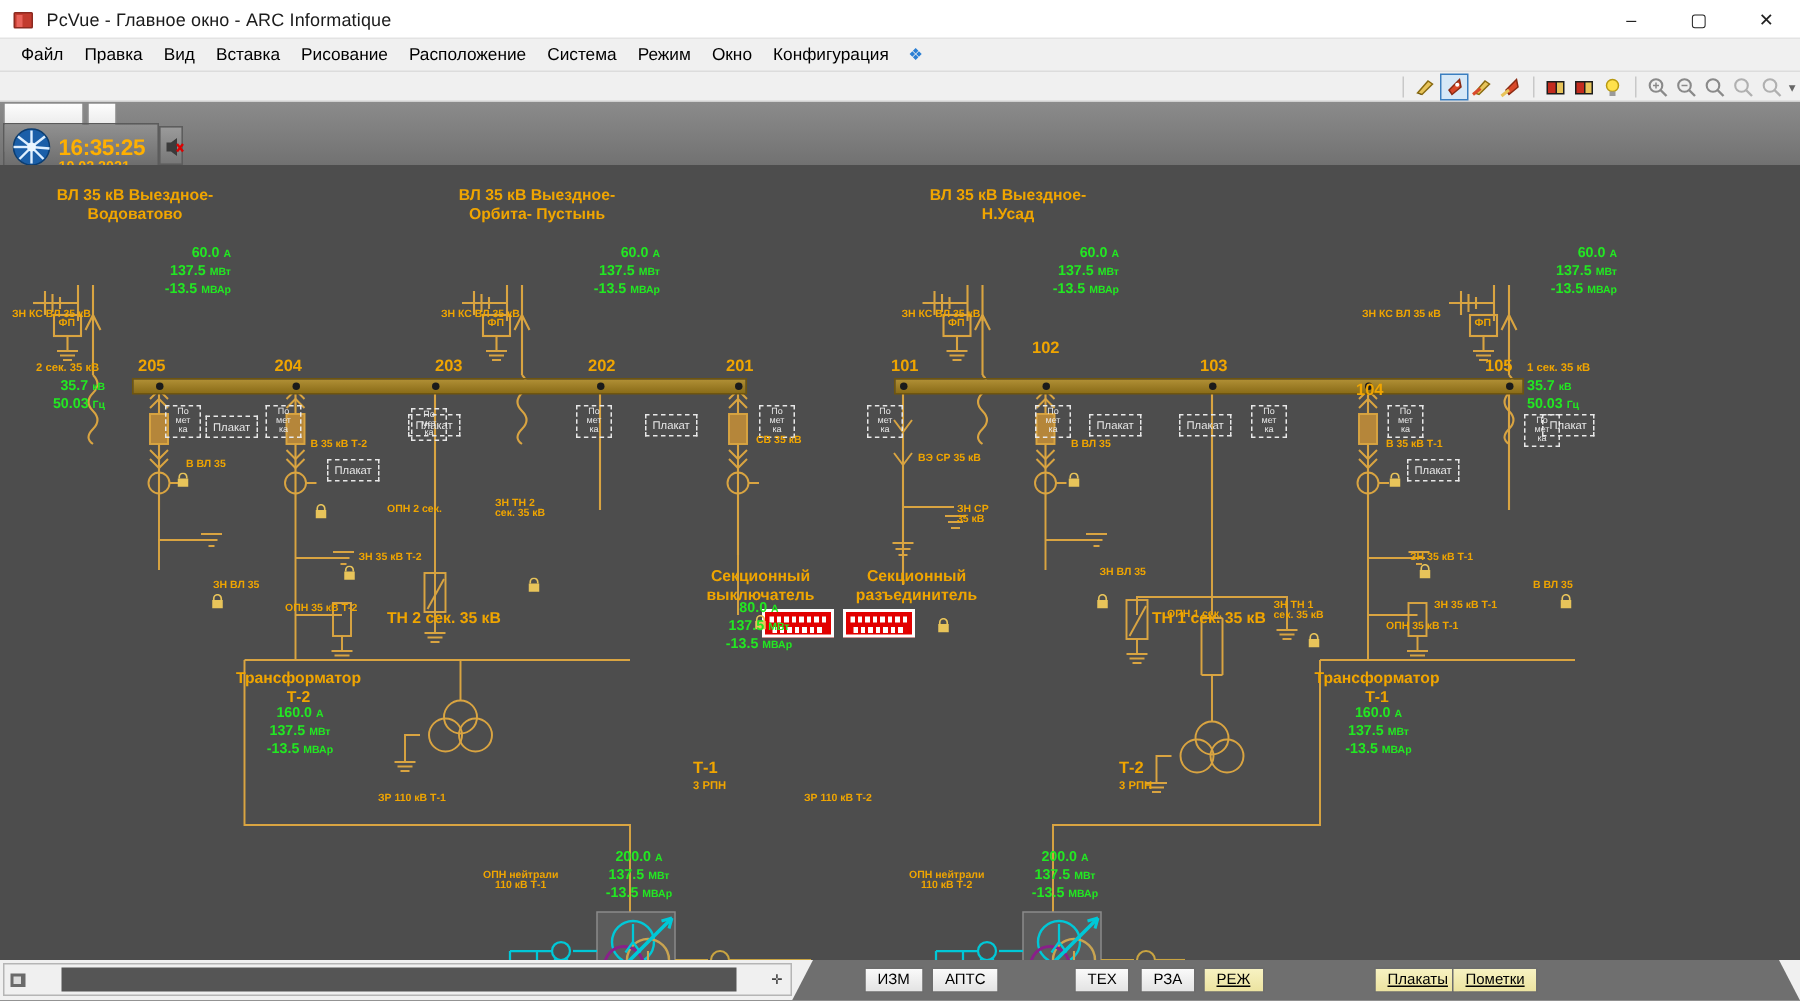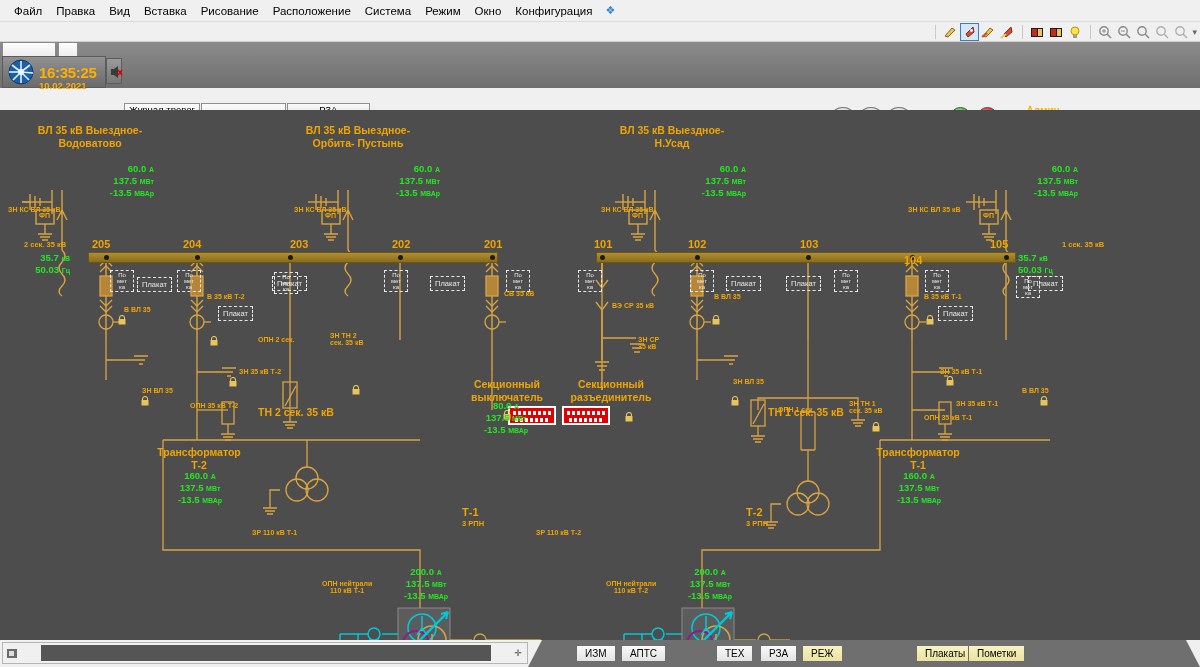--- a/index.html
+++ b/index.html
@@ -137,27 +137,38 @@
   #scrollrow { position:absolute; left:0; top:640px; width:1200px; height:27px;
                background:#f0f0f0; }
   #hscroll { position:absolute; left:2px; top:2px; width:526px; height:22px;
              background:#f0f0f0; border:1px solid #b5b5b5; display:flex; }
   #hscroll .thumb { flex:1; margin:2px 18px 2px 20px; background:#555; }
   #hscroll .arrow-l,#hscroll .arrow-r{ width:18px; display:flex;align-items:center;justify-content:center;}
   #statusbtns { position:absolute; left:528px; top:0; width:672px; height:27px;
                 background:#6f6f6f; clip-path: polygon(14px 0,658px 0,672px 27px,0 27px); text-align: right; }
   .sbtn { position:absolute; top:5px; background:linear-gradient(#fafafa,#e3e3e3);
           border:1px solid #6d6d6d; font-size:10px; padding:2px 8px; color:#000; }
-  .sbtn.yellow { background:linear-gradient(#f7f2c2,#ece3a0); }
+  .sbtn.yellow { background:linear-gradient(#f7f2c2,#ece3a0);text-decoration:underline; }
 </style>
 </head>
 <body>
 
 <div id="app">
 
+  <div id="titlebar">
+    <span class="tb-icon">
+        <i></i>
+      </span>
+    <span id="title-text">PcVue - Главное окно - ARC Informatique</span>
+    <div id="winbtns">
+      <div>–</div>
+      <div>▢</div>
+      <div class="close">✕</div>
+    </div>
+  </div>
 
   <div id="menubar">
     <span class="mi">Файл</span>
     <span class="mi">Правка</span>
     <span class="mi">Вид</span>
     <span class="mi">Вставка</span>
     <span class="mi">Рисование</span>
     <span class="mi">Расположение</span>
     <span class="mi">Система</span>
     <span class="mi">Режим</span>
@@ -624,33 +635,33 @@
     <div class="lbl tiny" style="left:39px;top:102px">ФП</div>
     <div class="lbl tiny" style="left:325px;top:102px">ФП</div>
     <div class="lbl tiny" style="left:632px;top:102px">ФП</div>
     <div class="lbl tiny" style="left:983px;top:102px">ФП</div>
 
     <div class="lbl sm" style="left:24px;top:130px">2 сек. 35 кВ</div>
     <div class="meas" style="left:8px;top:142px;width:62px">
       <div><span>35.7</span> <span class="u">кВ</span></div>
       <div><span>50.03</span> <span class="u">Гц</span></div>
     </div>
-    <div class="lbl sm" style="left:1062px;top:130px">1 сек. 35 кВ</div>
+    <div class="lbl sm" style="left:1018px;top:130px">1 сек. 35 кВ</div>
     <div class="meas" style="left:1018px;top:142px;width:62px;text-align:left">
       <div><span>35.7</span> <span class="u">кВ</span></div>
       <div><span>50.03</span> <span class="u">Гц</span></div>
     </div>
 
     <div class="cellno" style="left:92px;  top:128px">205</div>
     <div class="cellno" style="left:183px; top:128px">204</div>
     <div class="cellno" style="left:290px; top:128px">203</div>
     <div class="cellno" style="left:392px; top:128px">202</div>
     <div class="cellno" style="left:484px; top:128px">201</div>
     <div class="cellno" style="left:594px; top:128px">101</div>
-    <div class="cellno" style="left:688px; top:128px">102</div>
+    <div class="cellno" style="left:688px; top:116px">102</div>
     <div class="cellno" style="left:800px; top:128px">103</div>
     <div class="cellno" style="left:904px; top:144px">104</div>
     <div class="cellno" style="left:990px; top:128px">105</div>
 
     <div class="pometka" style="left:110px;top:160px;white-space:pre-line">По
 мет
 ка</div>
     <div class="pometka" style="left:177px;top:160px;white-space:pre-line">По
 мет
 ка</div>

